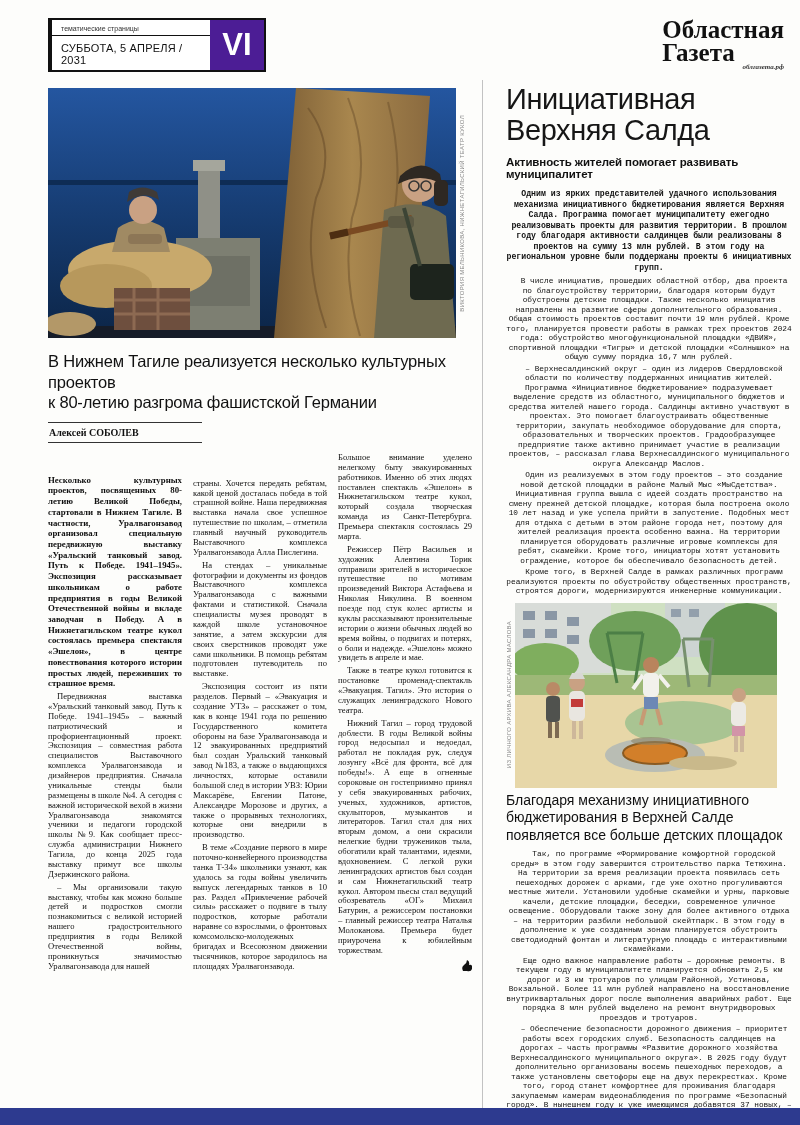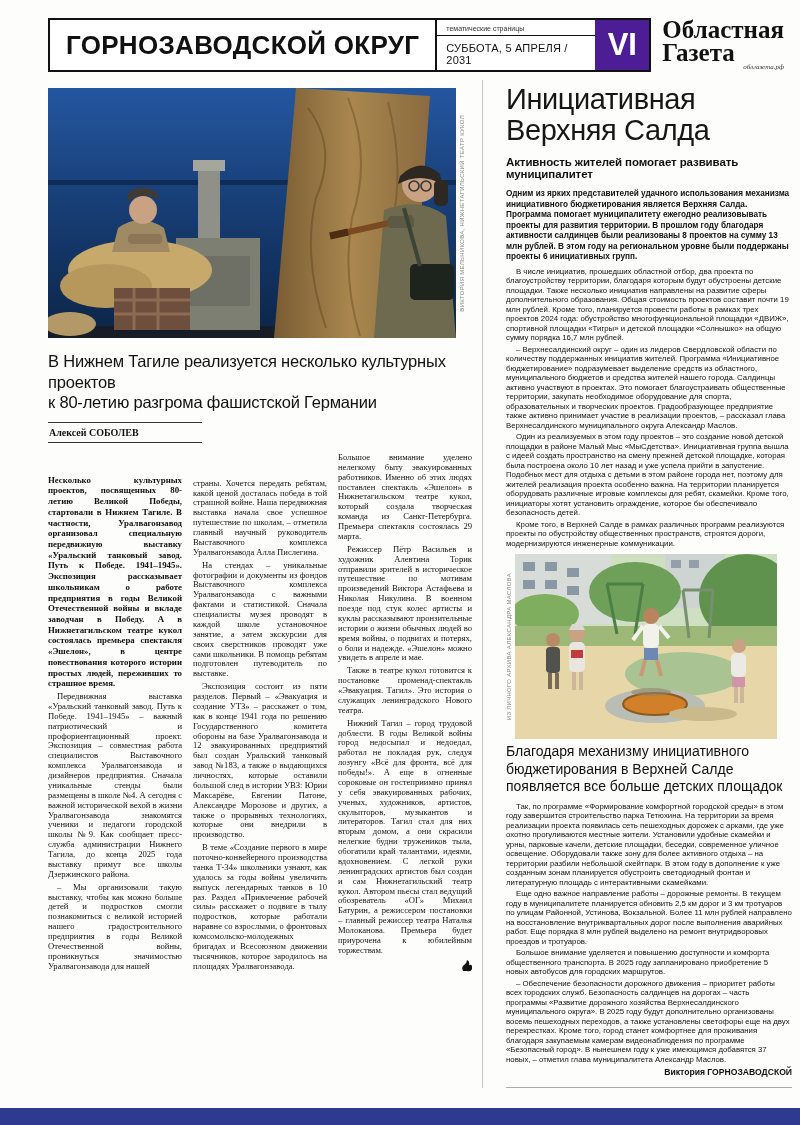--- a/index.html
+++ b/index.html
@@ -12,21 +12,21 @@
 
   
   .header { display:flex; align-items:stretch; height:54px; }
   .masthead-box { display:flex; border:2px solid #111; background:#fff; }
   .section-title { display:flex; align-items:center; padding:0 16px; font-size:26px; font-weight:bold; letter-spacing:.3px; white-space:nowrap; }
   .meta-cell { border-left:2px solid #111; width:158px; display:flex; flex-direction:column; }
   .meta-top { font-size:7px; color:#333; padding:5px 9px 3px; border-bottom:1.5px solid #111; }
   .meta-bottom { font-size:11px; padding:6px 9px; letter-spacing:.2px; }
   .page-num { width:54px; background:#4c1d95; color:#fff; display:flex; align-items:center; justify-content:center; font-size:31px; font-weight:bold; }
   .np-logo { margin-left:auto; padding-right:4px; font-family:"Liberation Serif", serif; font-weight:bold; font-size:25px; line-height:.92; text-align:left; }
-  .np-logo .site { display:block; font-size:7px; font-style:italic; font-weight:normal; text-align:right; color:#333; }
+  .np-logo .site { display:block; font-size:7px; font-style:italic; font-weight:bold; text-align:right; color:#333; }
 
   
   .main { display:flex; margin-top:8px; }
   .left-col { width:424px; flex:0 0 auto; }
   .right-col { width:286px; flex:0 0 auto; margin-left:10px; border-left:1px solid #c2c2c2; padding-left:23px; }
 
   
   .head-row { display:flex; align-items:flex-start; }
   .headline-left { font-size:40px; line-height:1.04; font-weight:bold; letter-spacing:-1px; white-space:pre-line; width:330px; margin-top:2px; }
   .badge { width:88px; height:102px; margin-left:2px; }
@@ -40,39 +40,38 @@
   .col { width:134px; }
   .col p { margin:0 0 3px; }
   .lead-serif { font-weight:bold; font-size:8.8px; line-height:1.22; }
   .col p.ind { text-indent:9px; }
   .endmark { text-align:right; margin-top:2px; }
   .endmark svg { width:11px; height:13px; }
 
   
   .headline-right { font-size:29px; line-height:1.07; font-weight:normal; letter-spacing:-.4px; white-space:pre-line; color:#161616; margin:4px 0 10px; }
   .subtitle-right { font-size:11.5px; font-weight:bold; margin-bottom:9px; letter-spacing:-.1px; }
-  .right-body p { font-size:7.8px; line-height:1.22; margin:0 0 2px; text-align:left; }
+  .right-body p { font-size:7.8px; line-height:1.22; margin:0 0 2px; text-align:center;font-family:Liberation Mono, monospace; }
   .right-body p.ind { text-indent:10px; }
   .lead-sans { font-weight:bold; font-size:8.2px !important; line-height:1.28 !important; margin-bottom:4px !important; }
   .photo-row2 { display:flex; margin:6px 0 4px; }
   .caption { font-size:14px; font-weight:normal; line-height:1.25; margin:0 0 6px; }
   .byline { text-align:right; font-weight:bold; font-size:8.6px; margin-top:3px; }
   .end-rule { border-top:1px solid #aaa; margin-top:10px; }
 
   .bottom-bar { position:absolute; left:0; right:0; bottom:0; height:17px; background:#2d3a8f; }
 </style>
 </head>
 <body>
 
 <div class="page">
   <div class="content">
 
     <div class="header">
       <div class="masthead-box">
-        <div class="section-title">ГОРНОЗАВОДСКОЙ ОКРУГ</div>
         <div class="meta-cell">
           <div class="meta-top">тематические страницы</div>
           <div class="meta-bottom">СУББОТА, 5 АПРЕЛЯ / 2031</div>
         </div>
         <div class="page-num">VI</div>
       </div>
       <div class="np-logo">
         <span>Областная</span><br>
         <span>Газета</span>
         <span class="site">облгазета.рф</span>
@@ -228,21 +227,20 @@
               <rect x="219" y="133" width="4" height="16" fill="#cdb79a"></rect>
               <rect x="225" y="133" width="4" height="16" fill="#cdb79a"></rect>
             <ellipse cx="136" cy="138" rx="20" ry="4" fill="#8c8468" opacity=".6"></ellipse>
           </svg>
         </div>
         <div class="caption">Благодаря механизму инициативного бюджетирования в Верхней Салде появляется все больше детских площадок</div>
 
         <div class="right-body">
           <p class="ind">Так, по программе «Формирование комфортной городской среды» в этом году завершится строительство парка Тетюхина. На территории за время реализации проекта появилась сеть пешеходных дорожек с арками, где уже охотно прогуливаются местные жители. Установили удобные скамейки и урны, парковые качели, детские площадки, беседки, современное уличное освещение. Оборудовали также зону для более активного отдыха – на территории разбили небольшой скейтпарк. В этом году в дополнение к уже созданным зонам планируется обустроить светодиодный фонтан и литературную площадь с интерактивными скамейками.</p>
           <p class="ind">Еще одно важное направление работы – дорожные ремонты. В текущем году в муниципалитете планируется обновить 2,5 км дорог и 3 км тротуаров по улицам Районной, Устинова, Вокзальной. Более 11 млн рублей направлено на восстановление внутриквартальных дорог после выполнения аварийных работ. Еще порядка 8 млн рублей выделено на ремонт внутридворовых проездов и тротуаров.</p>
-          <p class="ind">Большое внимание уделяется и повышению доступности и комфорта общественного транспорта. В 2025 году запланировано приобретение 5 новых автобусов для городских маршрутов.</p>
           <p class="ind">– Обеспечение безопасности дорожного движения – приоритет работы всех городских служб. Безопасность салдинцев на дорогах – часть программы «Развитие дорожного хозяйства Верхнесалдинского муниципального округа». В 2025 году будут дополнительно организованы восемь пешеходных переходов, а также установлены светофоры еще на двух перекрестках. Кроме того, город станет комфортнее для проживания благодаря закупаемым камерам видеонаблюдения по программе «Безопасный город». В нынешнем году к уже имеющимся добавятся 37 новых, – отметил глава муниципалитета Александр Маслов.</p>
         </div>
 
         <div class="byline">Виктория ГОРНОЗАВОДСКОЙ</div>
         <div class="end-rule"></div>
       </div>
     </div>
   </div>
 
   <div class="bottom-bar"></div>

